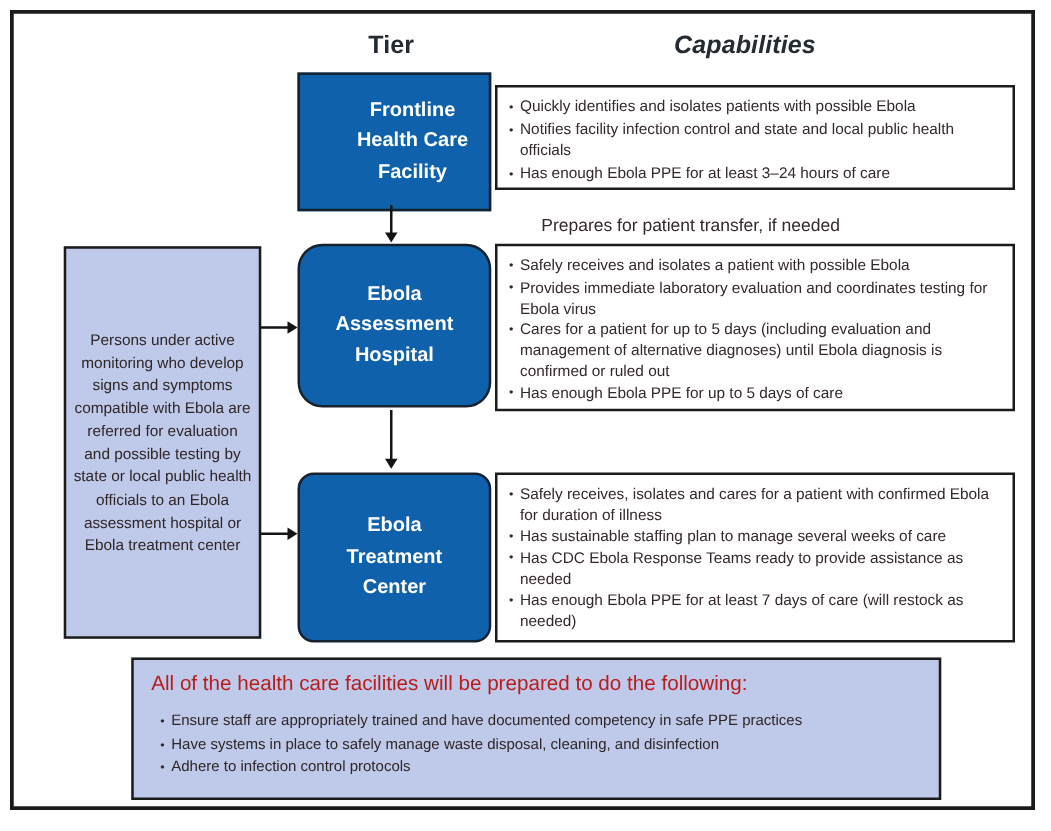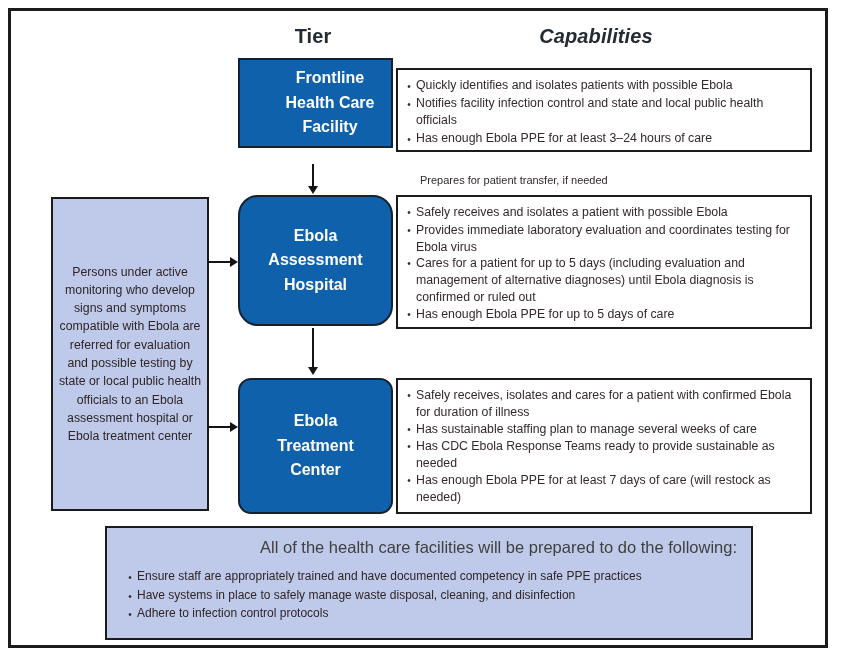--- a/index.html
+++ b/index.html
@@ -21,21 +21,21 @@
 
   .tier-box {
     position: absolute; left: 227px; width: 155px; box-sizing: border-box;
     background: #0f61ab; border: 2px solid #16222e;
     display: flex; align-items: center; justify-content: center;
   }
   .tier-box .lbl {
     width: 118px; text-align: center; color: #ffffff; font-weight: bold;
     font-size: 16px; line-height: 24.5px;
   }
-  #tier1 { top: 47px;  height: 90px; padding-left: 29px; }
+  #tier1 { top: 47px;  height: 111px; padding-left: 29px; }
   #tier2 { top: 184px; height: 131px; border-radius: 20px; }
   #tier3 { top: 367px; height: 136px; border-radius: 13px; }
 
   .caps-box {
     position: absolute; left: 385px; width: 416px; box-sizing: border-box;
     background: #ffffff; border: 2px solid #1b1b1b;
     padding: 7px 10px 4px 4px;
   }
   #caps1 { top: 57px;  height: 84px; }
   #caps2 { top: 184px; height: 134px; }
@@ -48,43 +48,43 @@
   }
   #caps1 .blist li { line-height: 17.2px; }
   .blt {
     flex: 0 0 auto; width: 14px; text-align: center;
     font-size: 10px; line-height: inherit; color: #34282a;
     padding-top: 1px;
   }
   .btxt { flex: 1 1 auto; }
 
   .transition-note {
-    position: absolute; left: 409px; color: #34282a;
-    font-size: 11px; line-height: 16.5px;
+    position: absolute; left: 422px; color: #34282a;
+    font-size: 14px; line-height: 16.5px;
   }
   #trans1 { top: 161px; width: 380px; }
   #trans2 { top: 328px; width: 378px; }
 
   .side-box {
     position: absolute; left: 40px; top: 186px; width: 158px; height: 314px;
     box-sizing: border-box; background: #bfcaea; border: 2px solid #1b1b1b;
     display: flex; align-items: center; justify-content: center;
     padding: 4px 5px;
   }
   .side-box .txt {
     text-align: center; color: #2e2527; font-size: 12.3px; line-height: 18.3px;
   }
 
   .footer-box {
     position: absolute; left: 94px; top: 515px; width: 648px; height: 114px;
     box-sizing: border-box; background: #bfcaea; border: 2px solid #1b1b1b;
     padding: 9px 14px 0 14px;
   }
   .footer-title {
-    text-align: right; color: #404040; font-size: 16.5px; line-height: 20px;
+    text-align: left; color: #b91c1c; font-size: 16.5px; line-height: 20px;
   }
   .footer-box .blist { margin-top: 11px; padding-left: 2px; }
   .footer-box .blist li { font-size: 12px; line-height: 17.5px; color: #2e2527; }
 
   
   .varrow { position: absolute; width: 12px; }
   .varrow .shaft {
     position: absolute; left: 50%; transform: translateX(-50%);
     top: 0; bottom: 6px; width: 2px; background: #141414;
   }
@@ -182,21 +182,21 @@
       <li>
         <span class="blt">•</span>
         <span class="btxt">Safely receives, isolates and cares for a patient with confirmed Ebola for duration of illness</span>
       </li>
       <li>
         <span class="blt">•</span>
         <span class="btxt">Has sustainable staffing plan to manage several weeks of care</span>
       </li>
       <li>
         <span class="blt">•</span>
-        <span class="btxt">Has CDC Ebola Response Teams ready to provide sustainable as needed</span>
+        <span class="btxt">Has CDC Ebola Response Teams ready to provide assistance as needed</span>
       </li>
       <li>
         <span class="blt">•</span>
         <span class="btxt">Has enough Ebola PPE for at least 7 days of care (will restock as needed)</span>
       </li>
     </ul>
   </div>
 
   <div class="side-box">
     <div class="txt">Persons under active monitoring who develop signs and symptoms compatible with Ebola are referred for evaluation and possible testing by state or local public health officials to an Ebola assessment hospital or Ebola treatment center</div>

